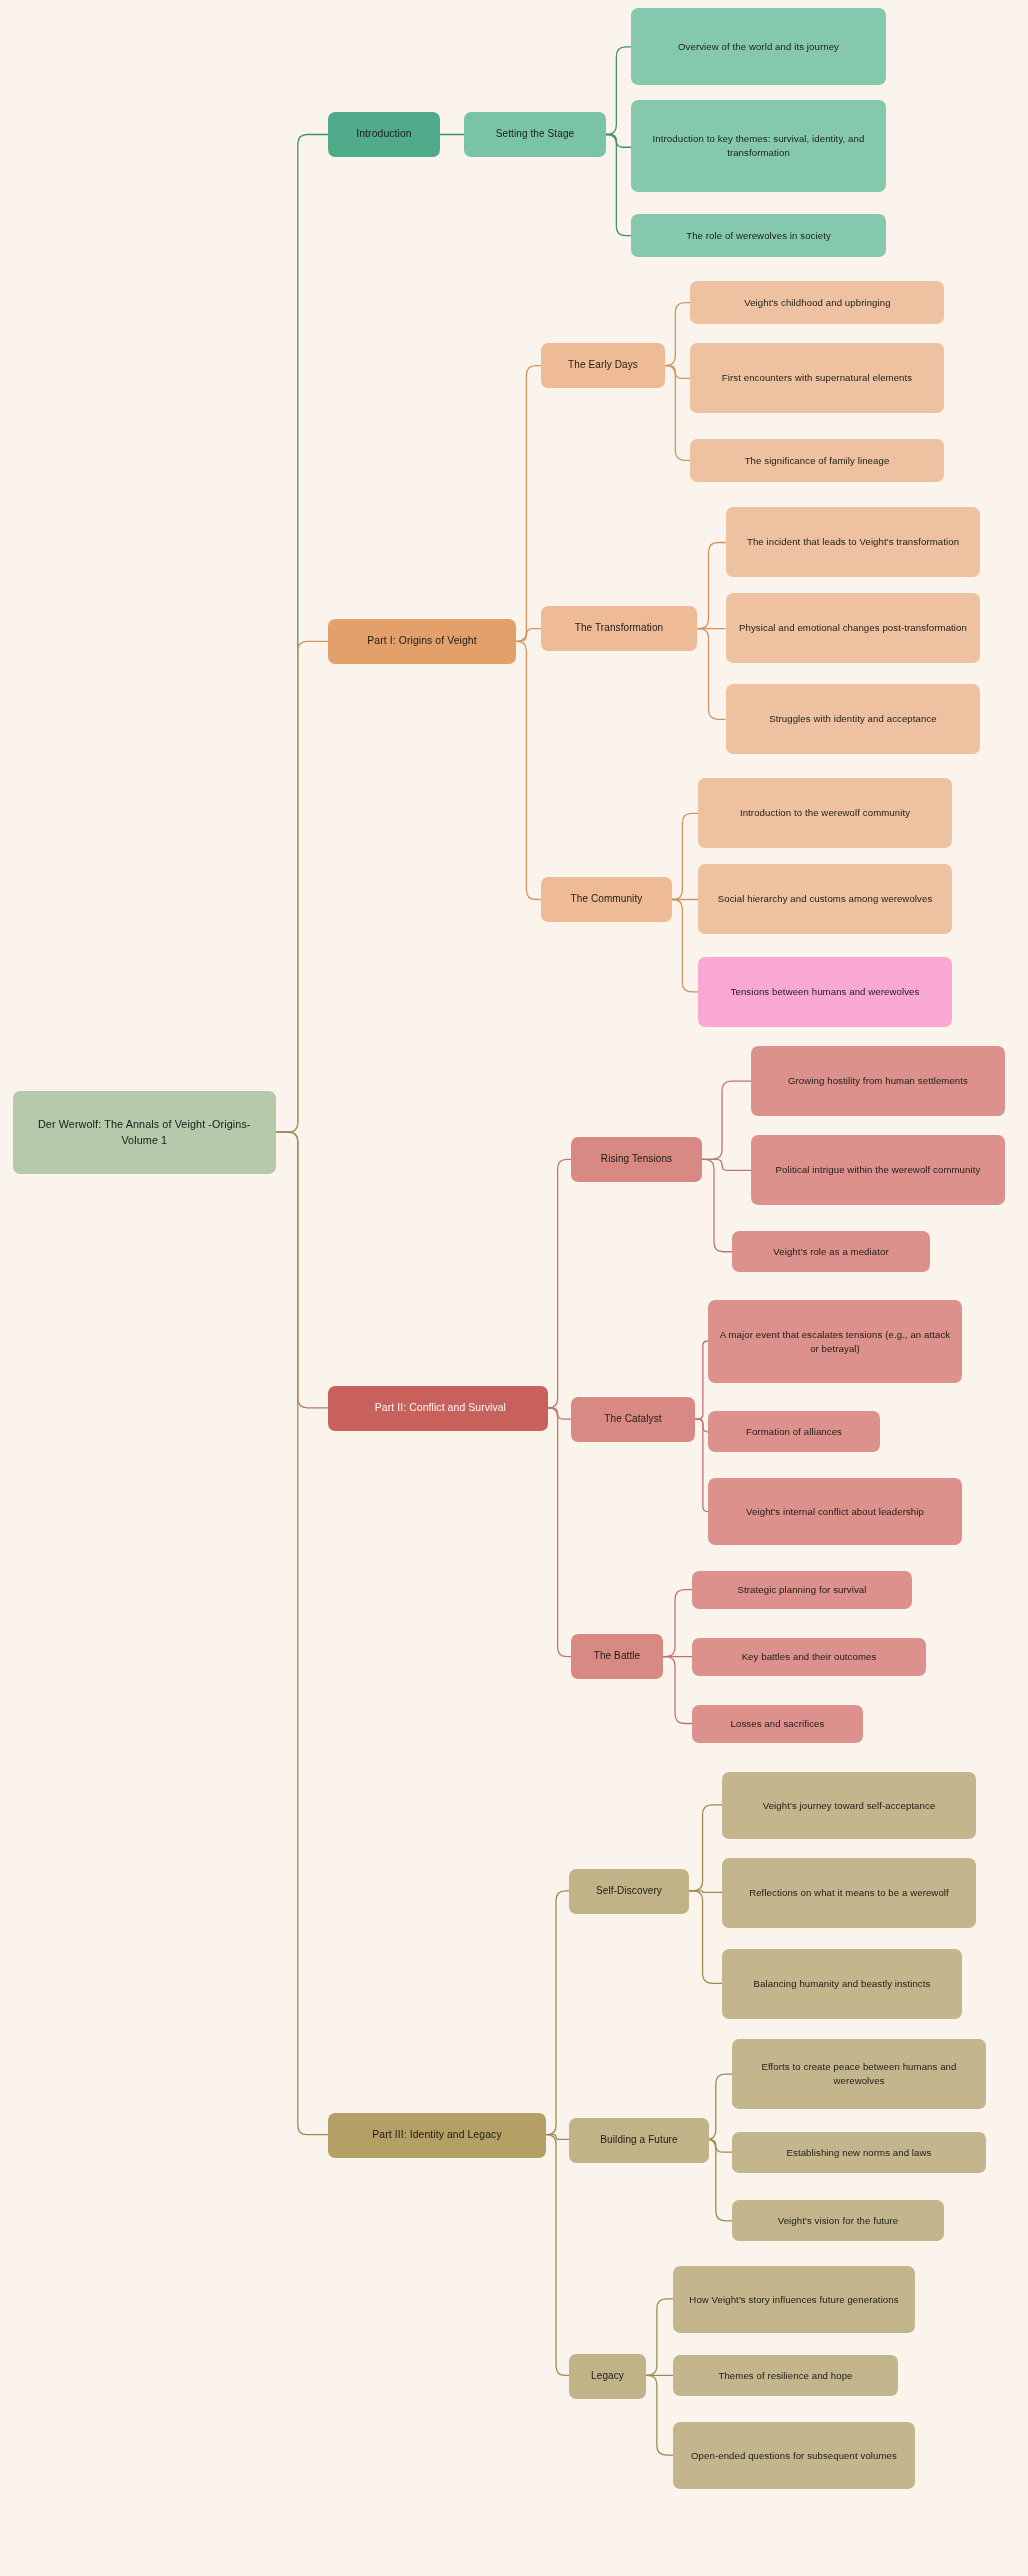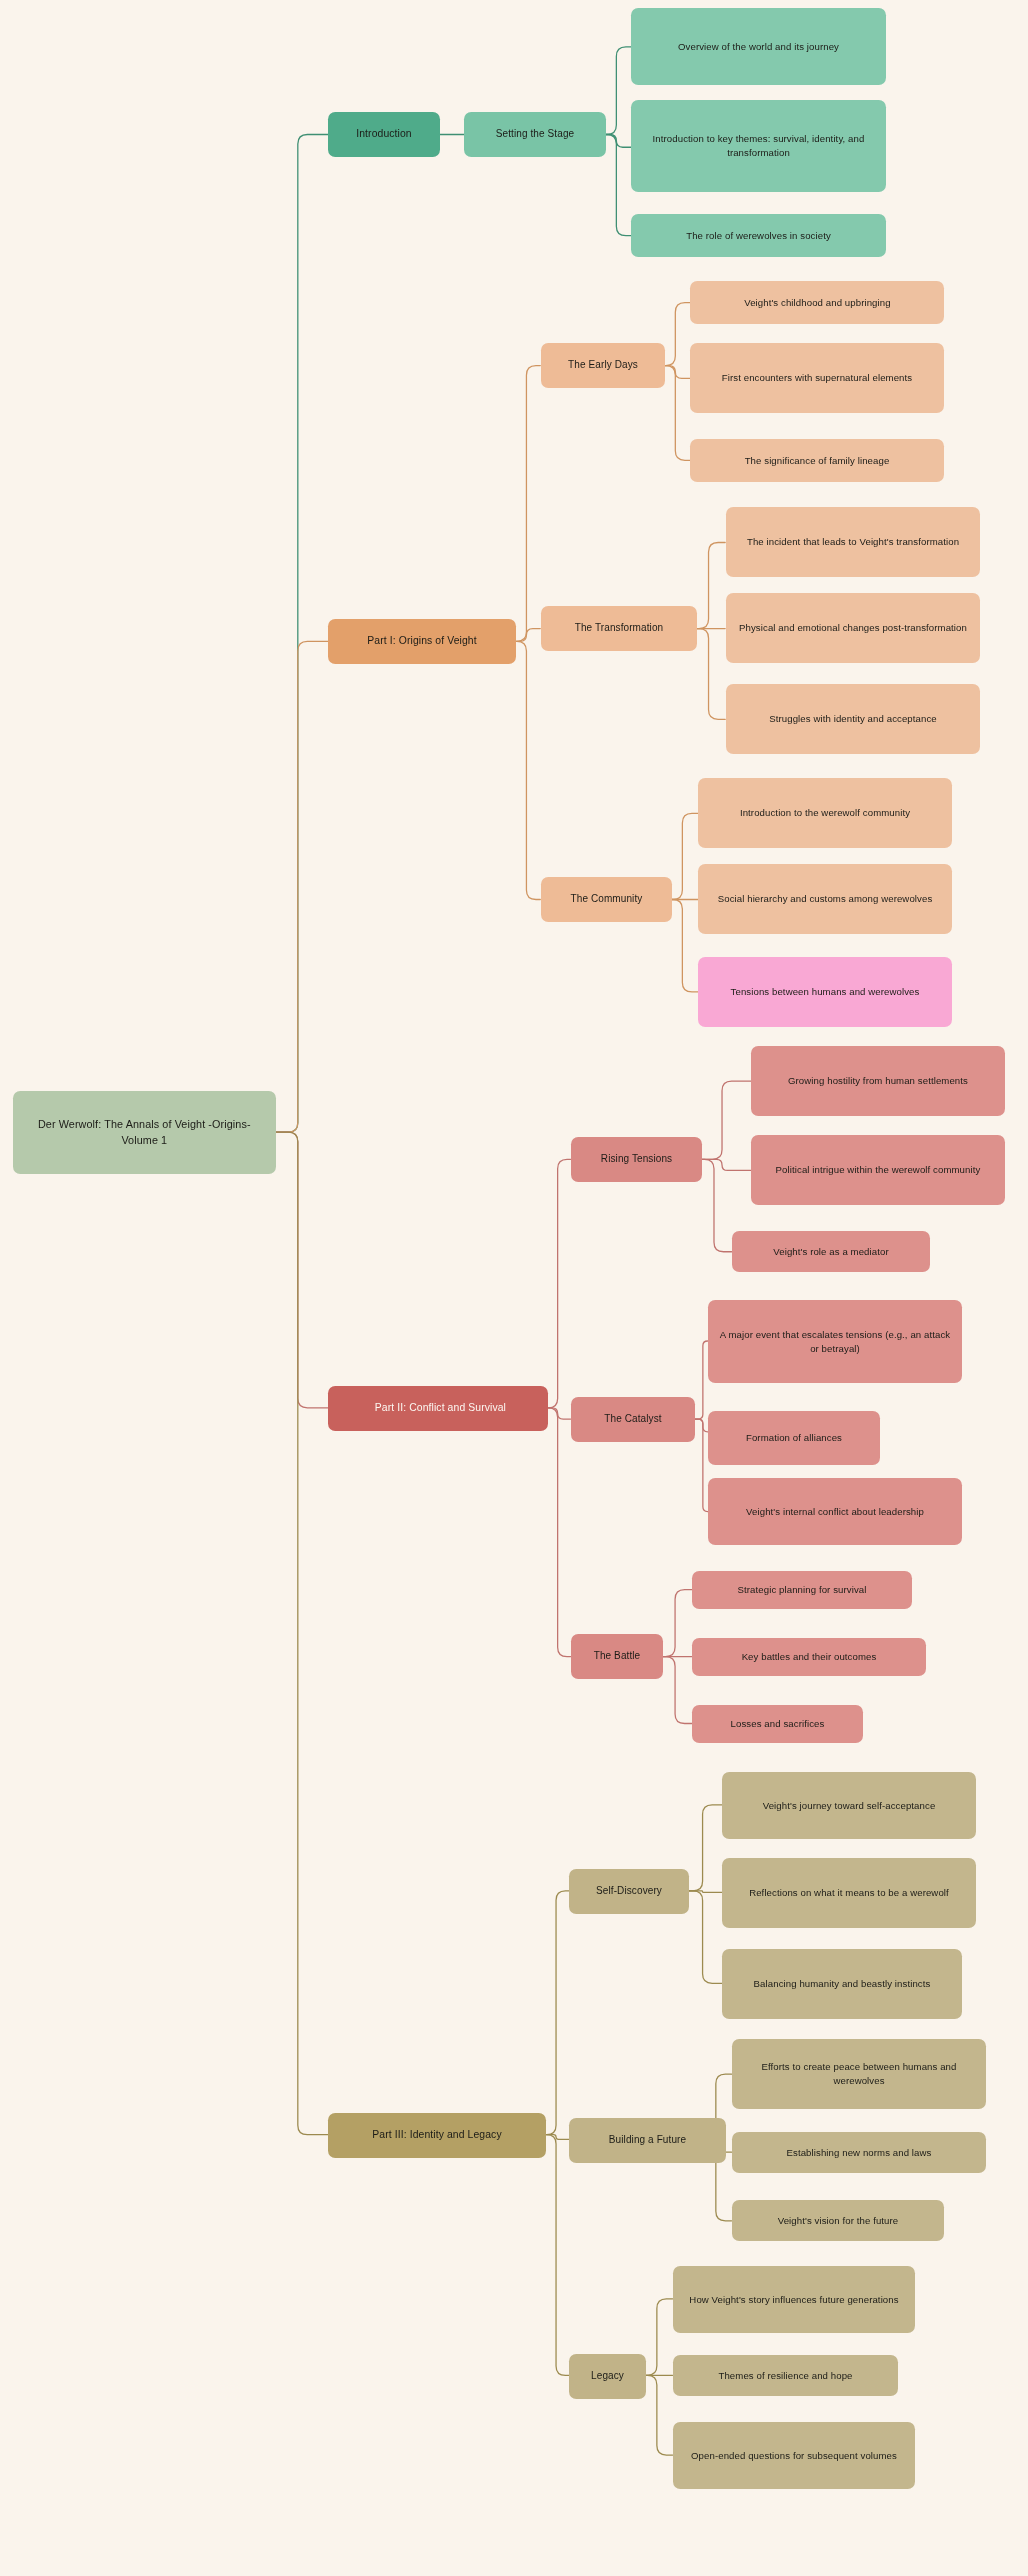--- a/index.html
+++ b/index.html
@@ -151,21 +151,21 @@
       </div>
       <div class="node lvl3" style="left: 732px; top: 1231px; width: 198px; height: 41px; background: rgb(221, 145, 140);">
         <span>Veight's role as a mediator</span>
       </div>
       <div class="node lvl2" style="left: 571px; top: 1397px; width: 124px; height: 45px; background: rgb(217, 137, 132);">
         <span>The Catalyst</span>
       </div>
       <div class="node lvl3" style="left: 708px; top: 1300px; width: 254px; height: 83px; background: rgb(221, 145, 140);">
         <span>A major event that escalates tensions (e.g., an attack or betrayal)</span>
       </div>
-      <div class="node lvl3" style="left: 708px; top: 1411px; width: 172px; height: 54px; background: rgb(221, 145, 140);">
+      <div class="node lvl3" style="left: 708px; top: 1411px; width: 172px; height: 41px; background: rgb(221, 145, 140);">
         <span>Formation of alliances</span>
       </div>
       <div class="node lvl3" style="left: 708px; top: 1478px; width: 254px; height: 67px; background: rgb(221, 145, 140);">
         <span>Veight's internal conflict about leadership</span>
       </div>
       <div class="node lvl2" style="left: 571px; top: 1634px; width: 92px; height: 45px; background: rgb(217, 137, 132);">
         <span>The Battle</span>
       </div>
       <div class="node lvl3" style="left: 692px; top: 1571px; width: 220px; height: 38px; background: rgb(221, 145, 140);">
         <span>Strategic planning for survival</span>
@@ -184,21 +184,21 @@
       </div>
       <div class="node lvl3" style="left: 722px; top: 1772px; width: 254px; height: 67px; background: rgb(195, 182, 141);">
         <span>Veight's journey toward self-acceptance</span>
       </div>
       <div class="node lvl3" style="left: 722px; top: 1858px; width: 254px; height: 70px; background: rgb(195, 182, 141);">
         <span>Reflections on what it means to be a werewolf</span>
       </div>
       <div class="node lvl3" style="left: 722px; top: 1949px; width: 240px; height: 70px; background: rgb(195, 182, 141);">
         <span>Balancing humanity and beastly instincts</span>
       </div>
-      <div class="node lvl2" style="left: 569px; top: 2118px; width: 157px; height: 45px; background: rgb(193, 179, 136);">
+      <div class="node lvl2" style="left: 569px; top: 2118px; width: 140px; height: 45px; background: rgb(193, 179, 136);">
         <span>Building a Future</span>
       </div>
       <div class="node lvl3" style="left: 732px; top: 2039px; width: 254px; height: 70px; background: rgb(195, 182, 141);">
         <span>Efforts to create peace between humans and werewolves</span>
       </div>
       <div class="node lvl3" style="left: 732px; top: 2132px; width: 254px; height: 41px; background: rgb(195, 182, 141);">
         <span>Establishing new norms and laws</span>
       </div>
       <div class="node lvl3" style="left: 732px; top: 2200px; width: 212px; height: 41px; background: rgb(195, 182, 141);">
         <span>Veight's vision for the future</span>

